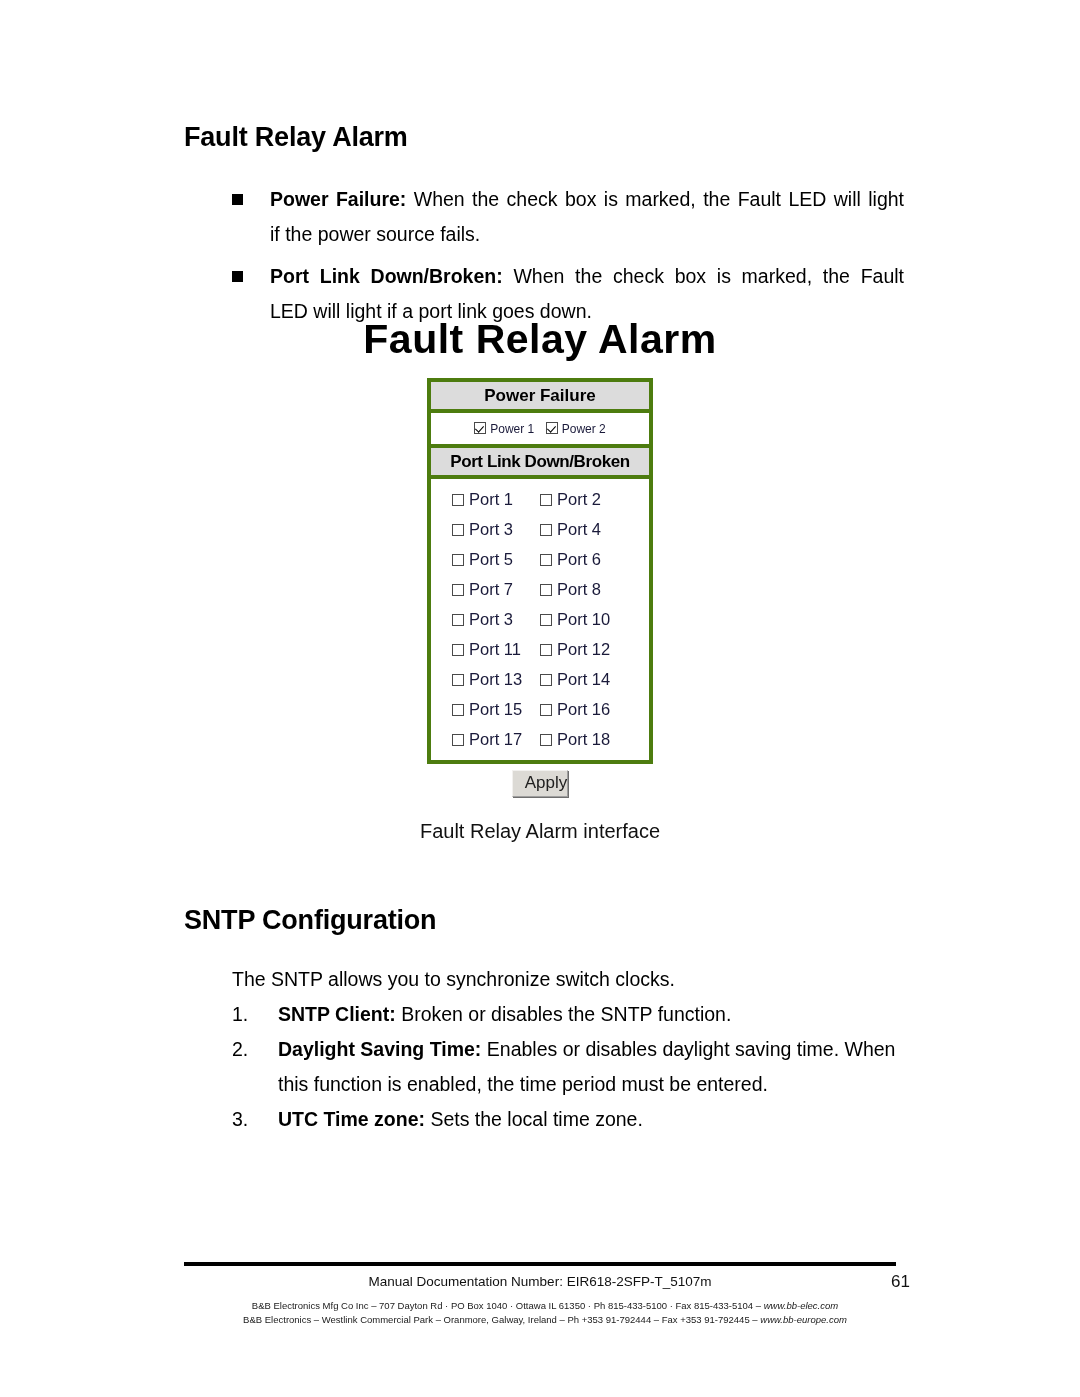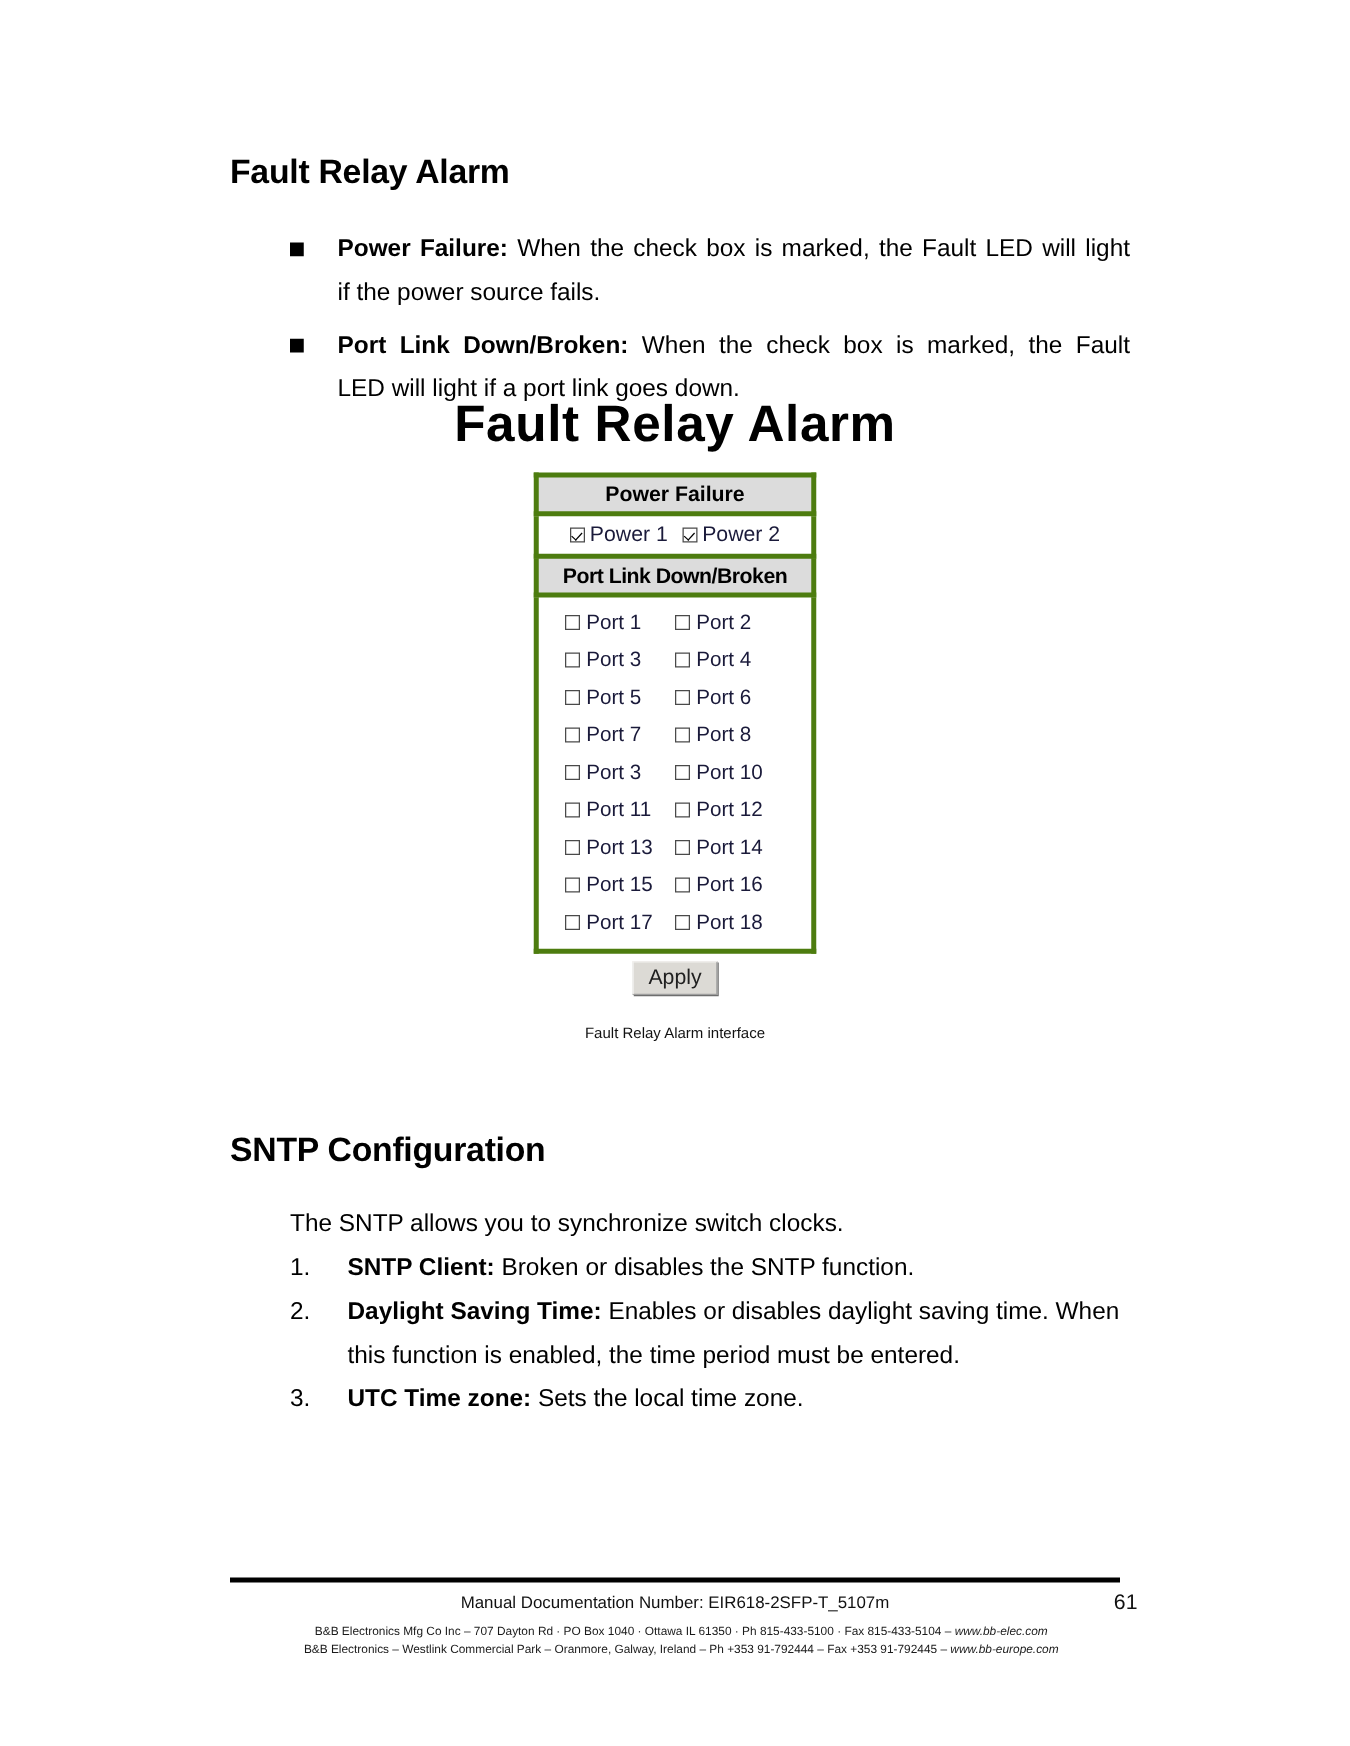--- a/index.html
+++ b/index.html
@@ -121,21 +121,21 @@
     font-size: 17px;
     letter-spacing: -0.4px;
   }
   .alarm-row {
     background: #ffffff;
     text-align: center;
     height: 30px;
   }
   .cb-cell {
     display: inline-block;
-    font-size: 17px;
+    font-size: 12px;
     color: #1a1a3a;
     white-space: nowrap;
     vertical-align: middle;
   }
   .cb-group { line-height: 30px; }
   .cb-group .cb-cell + .cb-cell { margin-left: 7px; }
 
   .checkbox {
     display: inline-block;
     width: 12px;
@@ -181,29 +181,29 @@
   }
   .apply-btn {
     display: inline-block;
     font-family: "Liberation Sans", sans-serif;
     font-size: 17px;
     color: #202020;
     background: #dcdad5;
     border: 1px solid #9e9e9e;
     border-top-color: #f2f1ef;
     border-left-color: #f2f1ef;
-    padding: 1px 12px 2px 12px;
+    padding: 1px 0 2px 12px;
     line-height: 22px;
     box-shadow: 1px 1px 0 #6e6e6e;
     cursor: pointer;
   }
 
   .figure-caption {
     text-align: center;
-    font-size: 12px;
+    font-size: 20px;
     color: #111;
     margin-top: 23px;
   }
 
   
   .sntp-block {
     position: absolute;
     left: 232px;
     top: 962px;
     width: 672px;

